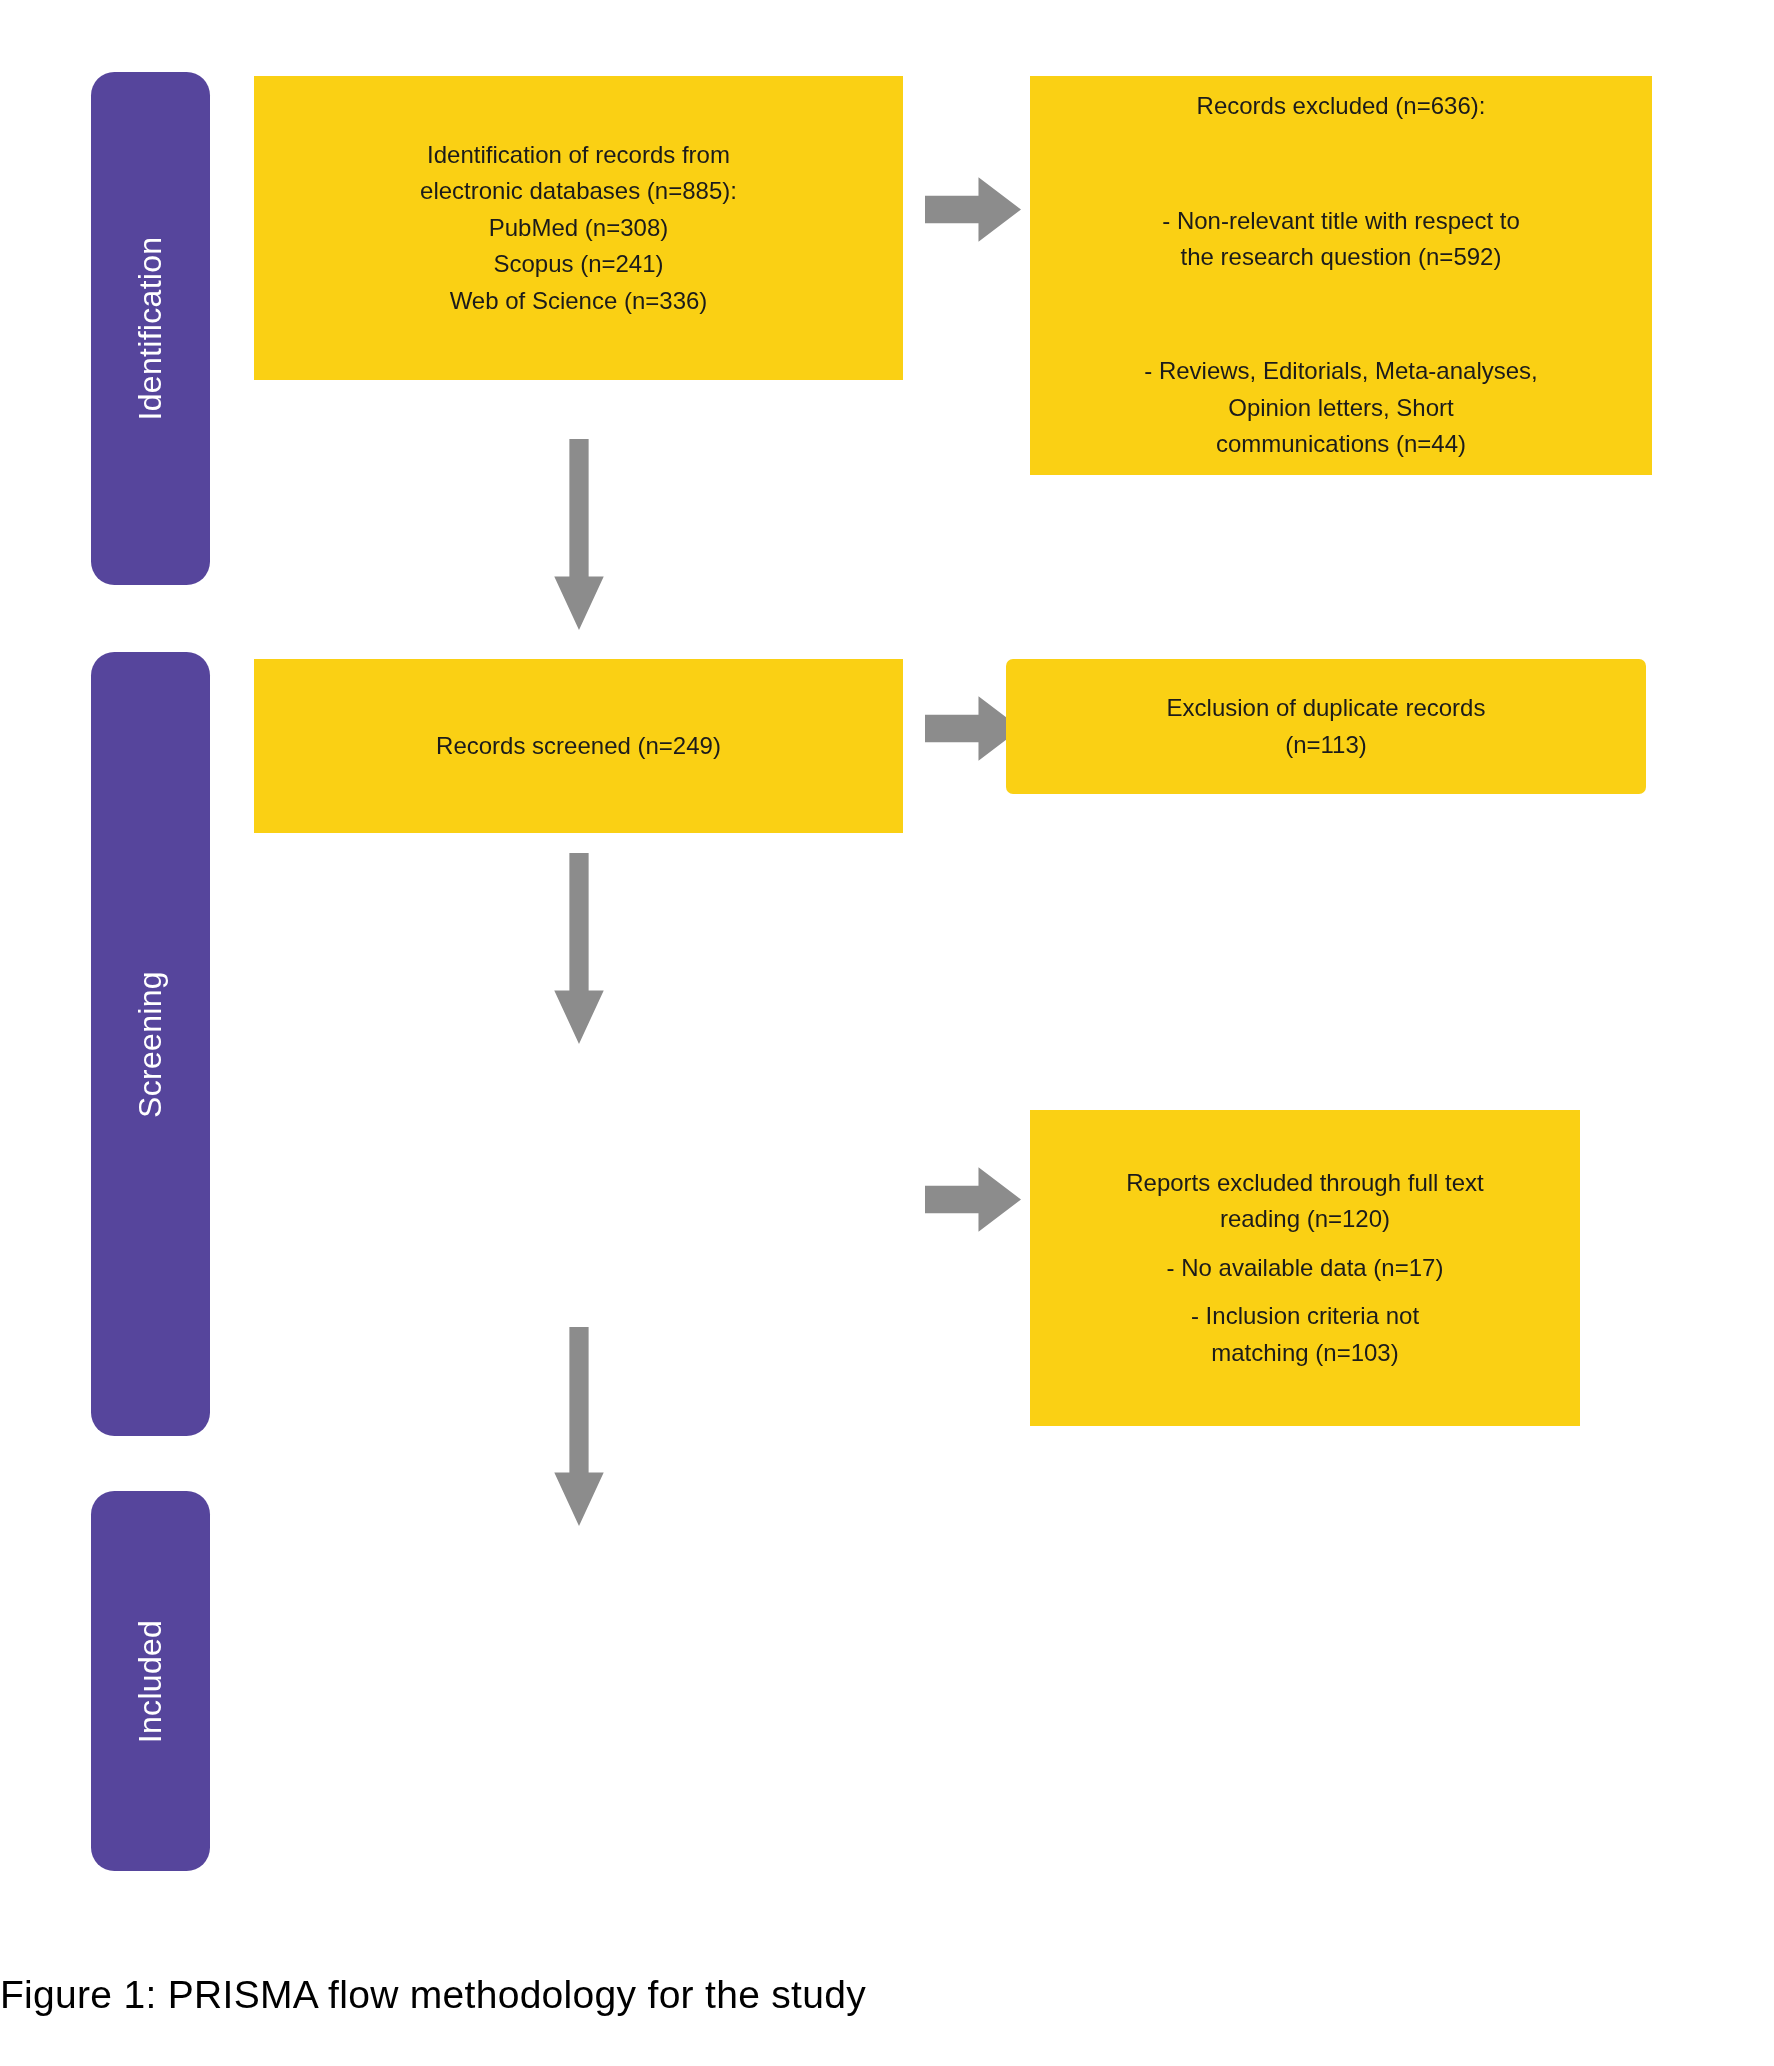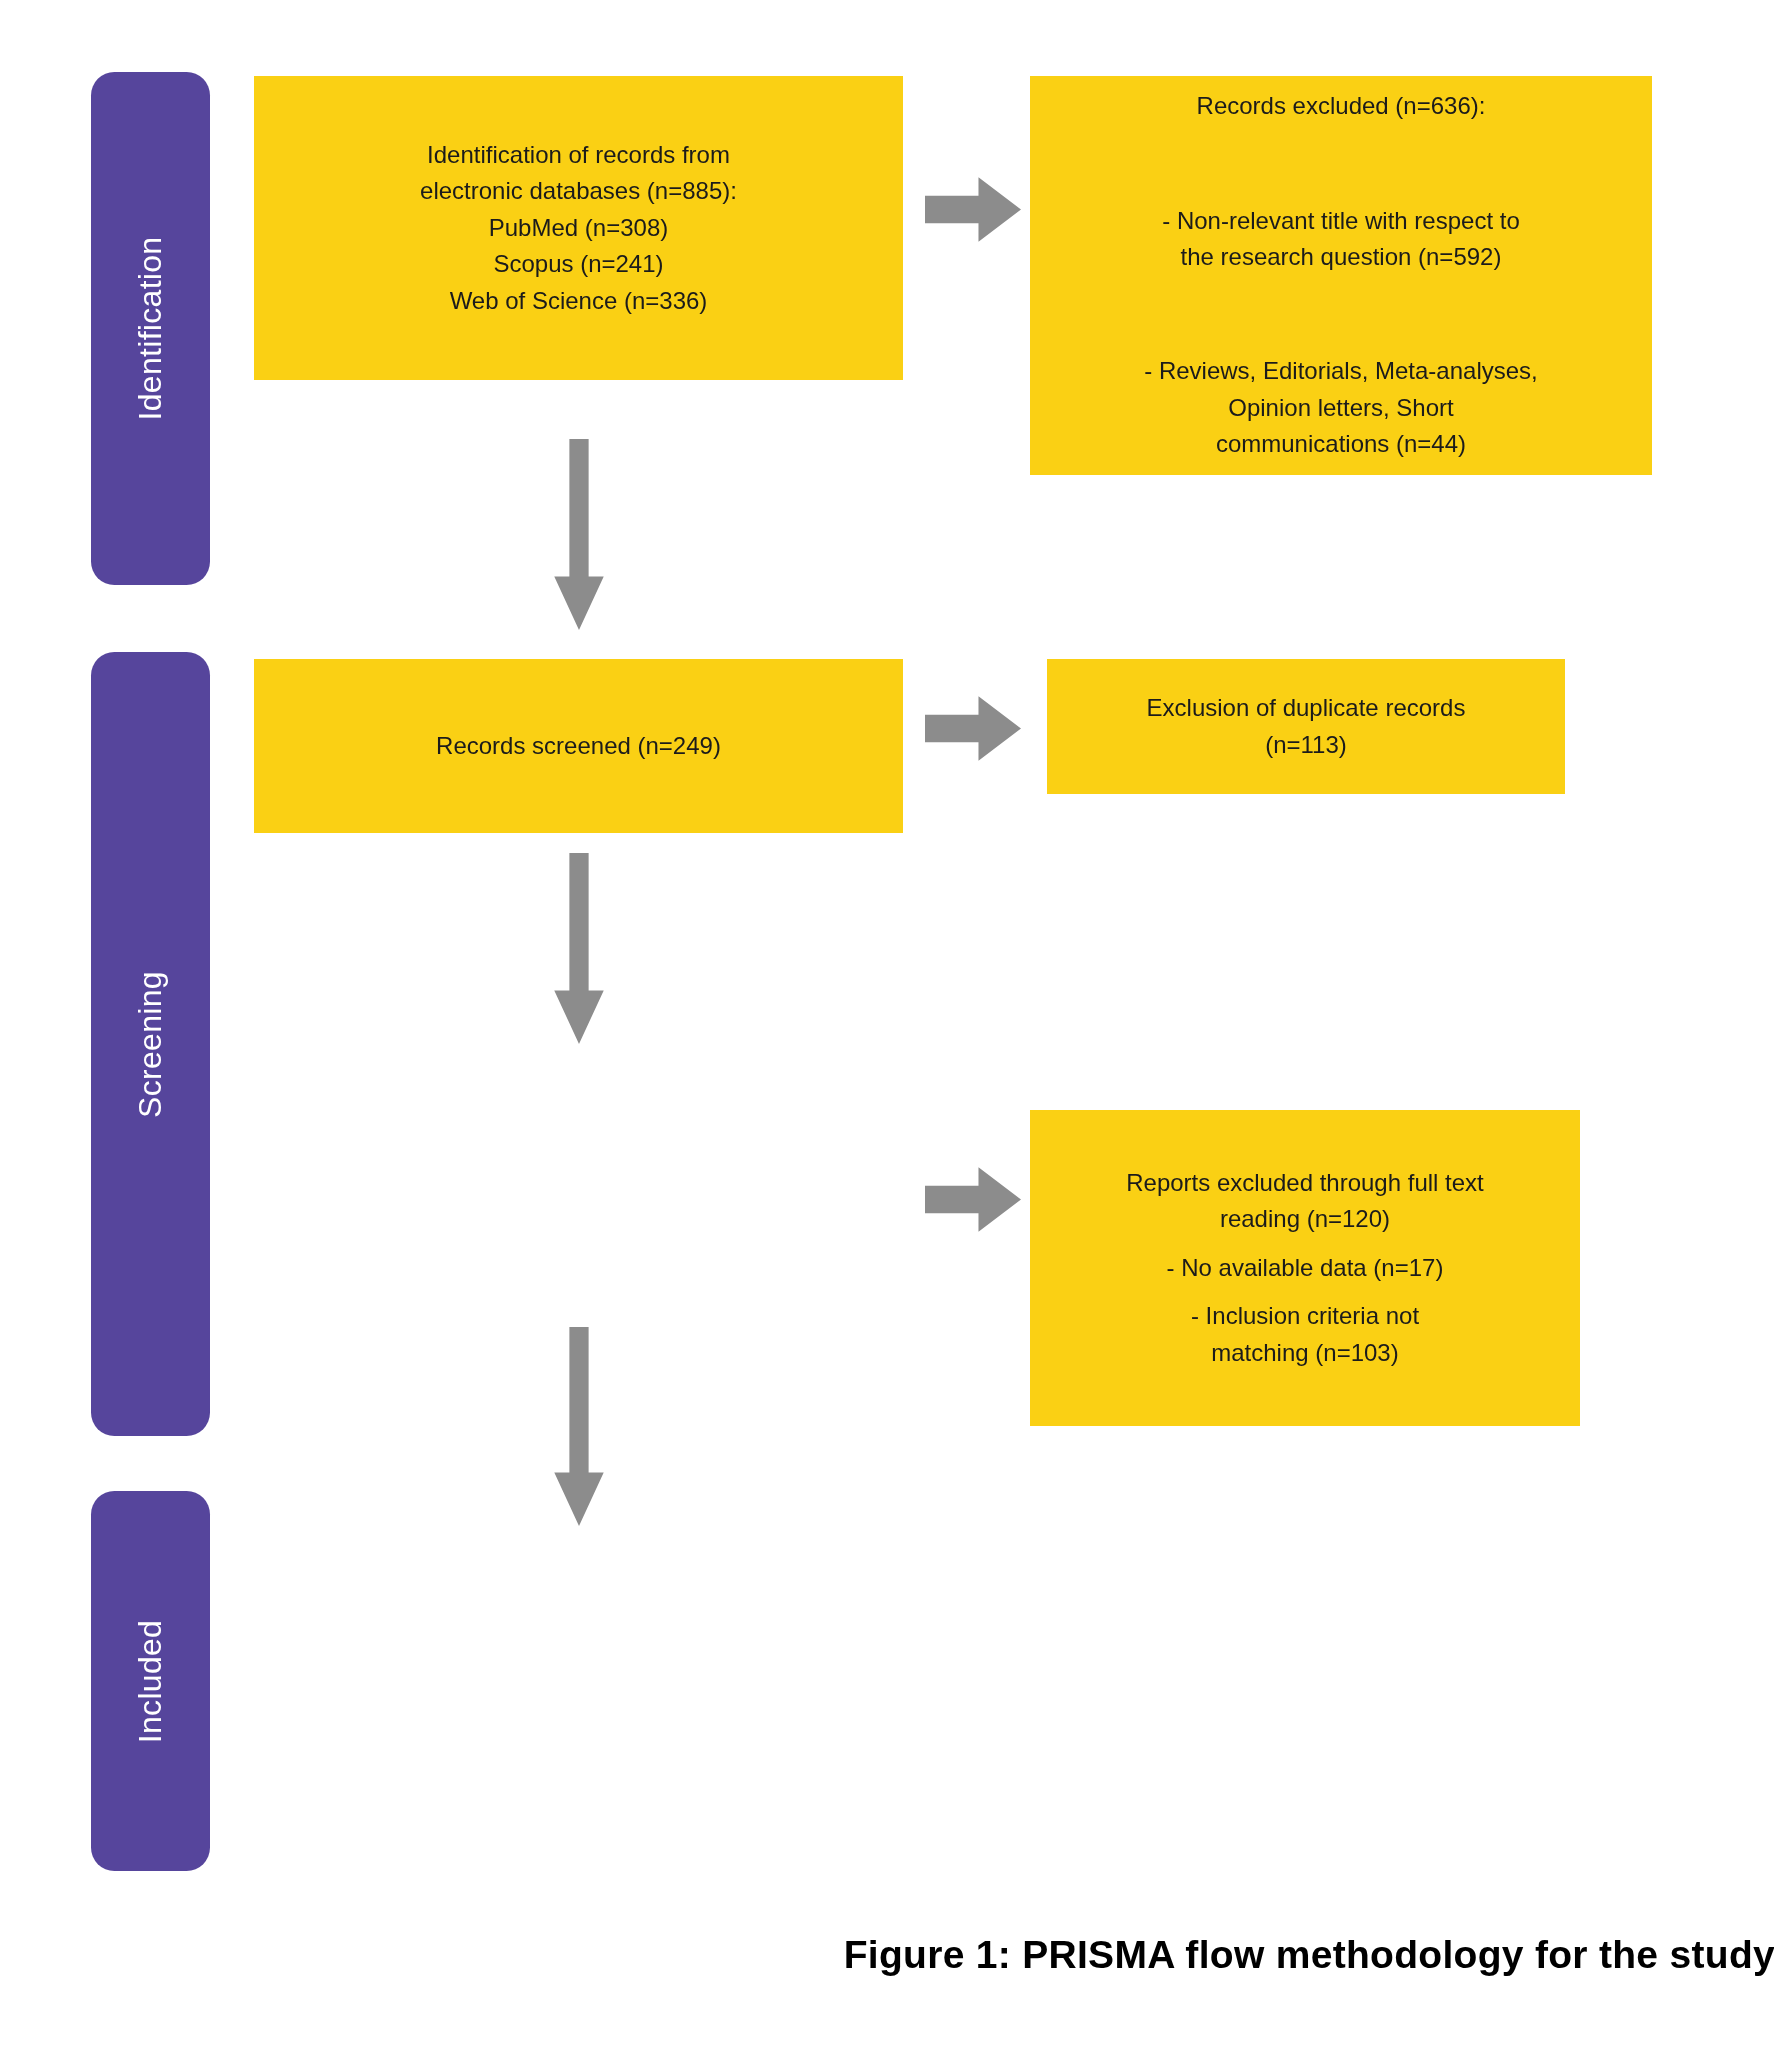--- a/index.html
+++ b/index.html
@@ -65,25 +65,26 @@
   .arrow svg {
     display: block;
     overflow: visible;
   }
 
   
   #caption {
     position: absolute;
     left: 0;
     right: 0;
-    text-align: right;
+    text-align: left;
     color: #000000;
     font-size: 39px;
-    font-weight: bold;
+    font-weight: normal;
     letter-spacing: 0.3px;
+    margin-top: 40px;
   }
 </style>
 </head>
 <body>
 
 <div id="page">
 
   <div class="stage-bar" style="left:91px; top:72px; width:119px; height:513px;">
     <span class="stage-label">Identification</span>
   </div>
@@ -128,21 +129,21 @@
   <div class="box" style="left:254px; top:659px; width:649px; height:174px;">
     <div class="line">Records screened (n=249)</div>
   </div>
 
   <div class="arrow" style="left:925px; top:696px; width:96px; height:65px;">
     <svg width="96" height="65" viewBox="0 0 140 94" aria-hidden="true">
       <polygon points="0,27 78,27 78,0 140,47 78,94 78,67 0,67" fill="#8C8C8C"></polygon>
     </svg>
   </div>
 
-  <div class="box" style="left:1047px; top:659px; width:518px; height:135px;">
+  <div class="box" style="left:1006px; top:659px; width:640px; height:135px;border-radius:7px;">
     <div class="line">Exclusion of duplicate records
 (n=113)</div>
   </div>
 
   <div class="arrow" style="left:554px; top:853px; width:50px; height:191px;">
     <svg width="50" height="191" viewBox="0 0 72 278" aria-hidden="true">
       <polygon points="22,0 50,0 50,200 72,200 36,278 0,200 22,200" fill="#8C8C8C"></polygon>
     </svg>
   </div>
 

